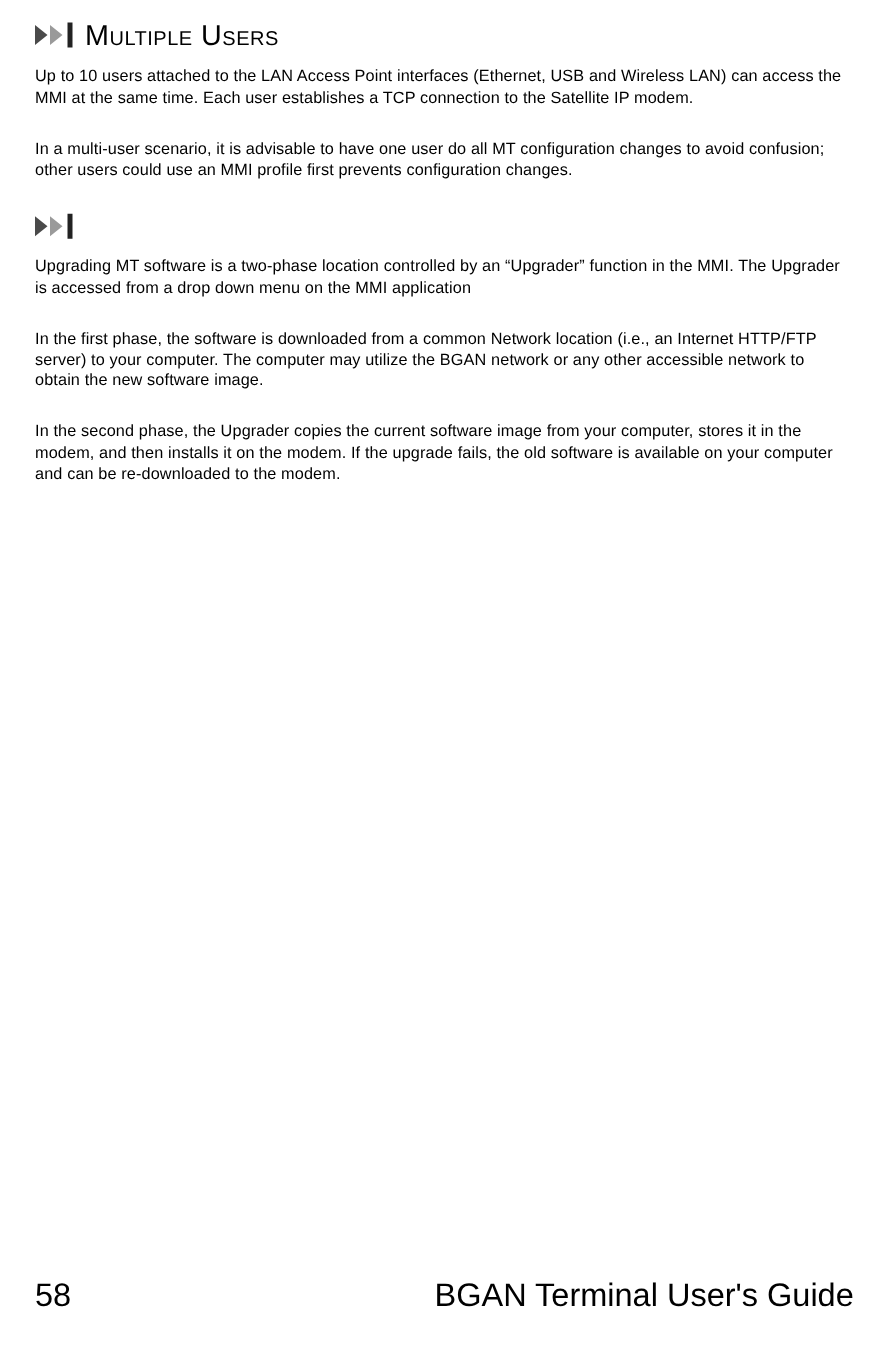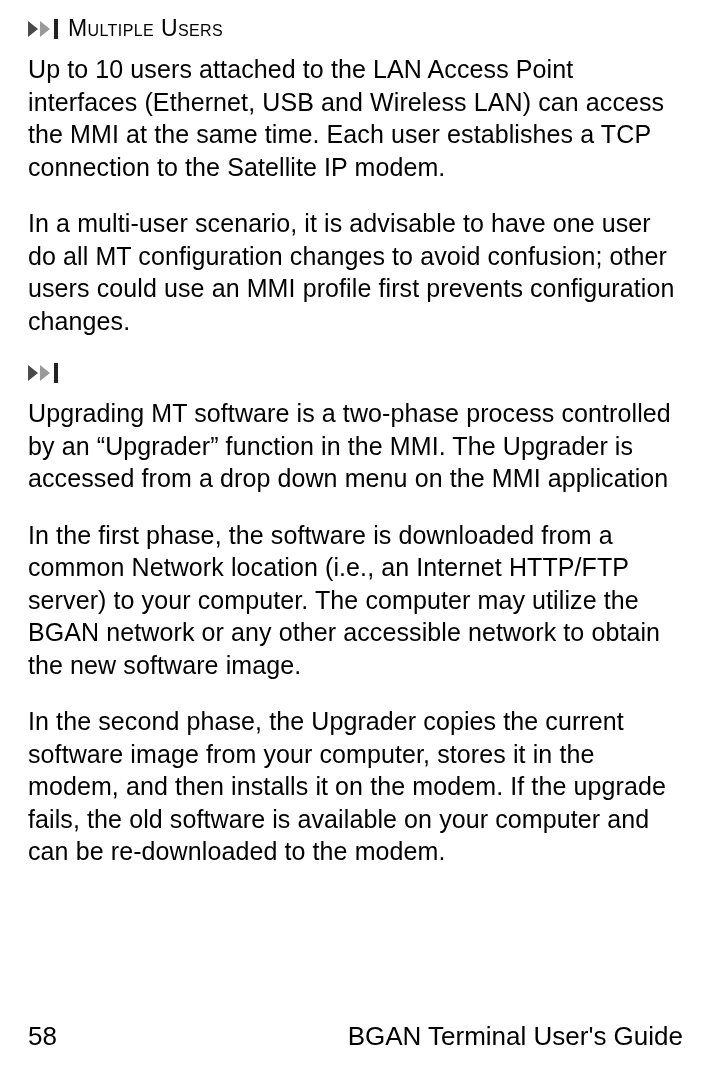--- a/index.html
+++ b/index.html
@@ -6,41 +6,41 @@
     html, body { width: 711px; height: 1076px; }
     body {
       font-family: "Century Gothic", "URW Gothic", "Avant Garde", "Apple Gothic", Futura, sans-serif;
       color: #000;
       background: #fff;
       position: relative;
       padding: 12px 28px 0 28px;
     }
     .section-heading {
       display: flex;
-      align-items: flex-end;
+      align-items: flex-start;
       gap: 6px;
       margin-top: 4px;
       margin-bottom: 12px;
     }
     .section-heading .bullet-icon {
       flex: 0 0 auto;
       width: 34px;
       height: 24px;
       display: inline-block;
     }
     .section-heading .bullet-icon svg { display: block; }
     .section-heading .heading-text {
       font-size: 23px;
       font-weight: 400;
       letter-spacing: 0.4px;
       font-variant: small-caps;
       line-height: 1.1;
     }
     .body-para {
-      font-size: 25px;
+      font-size: 13px;
       line-height: 1.3;
       margin-bottom: 24px;
       letter-spacing: 0.1px;
     }
     .section2 { margin-top: 8px; }
     .footer {
       position: absolute;
       left: 28px;
       right: 28px;
       bottom: 24px;
@@ -72,20 +72,20 @@
 <div class="section-heading section2">
   <span class="bullet-icon">
     <svg width="34" height="24" viewBox="0 0 34 24">
       <polygon points="0,4 10,12 0,20" fill="#4a4a4a"></polygon>
       <polygon points="12,4 22,12 12,20" fill="#9a9a9a"></polygon>
       <rect x="26" y="2" width="4" height="20" fill="#222"></rect>
     </svg>
   </span>
 </div>
 
-<p class="body-para">Upgrading MT software is a two-phase process controlled by an “Upgrader” function in the MMI. The Upgrader is accessed from a drop down menu on the MMI application</p>
+<p class="body-para">Upgrading MT software is a two-phase location controlled by an “Upgrader” function in the MMI. The Upgrader is accessed from a drop down menu on the MMI application</p>
 <p class="body-para">In the first phase, the software is downloaded from a common Network location (i.e., an Internet HTTP/FTP server) to your computer. The computer may utilize the BGAN network or any other accessible network to obtain the new software image.</p>
 <p class="body-para">In the second phase, the Upgrader copies the current software image from your computer, stores it in the modem, and then installs it on the modem. If the upgrade fails, the old software is available on your computer and can be re-downloaded to the modem.</p>
 
 <div class="footer">
   <span class="page-num">58</span>
   <span class="guide-title">BGAN Terminal User's Guide</span>
 </div>
 
 </body></html>

